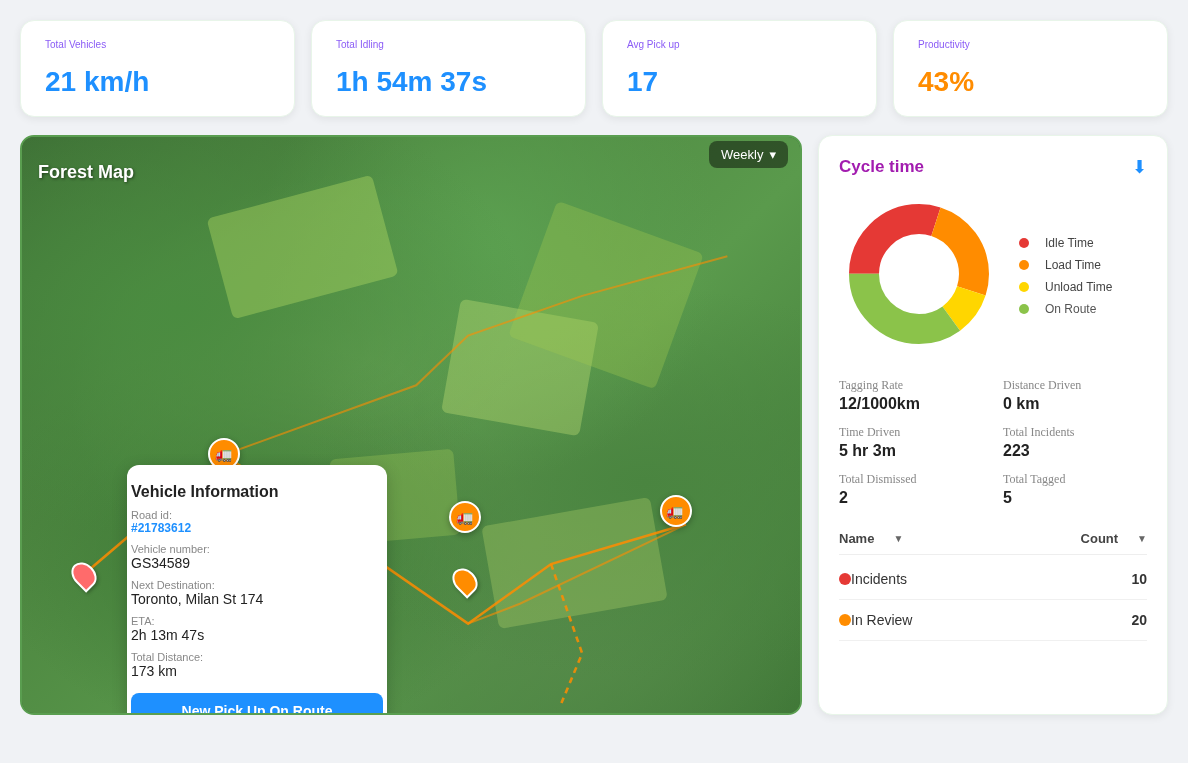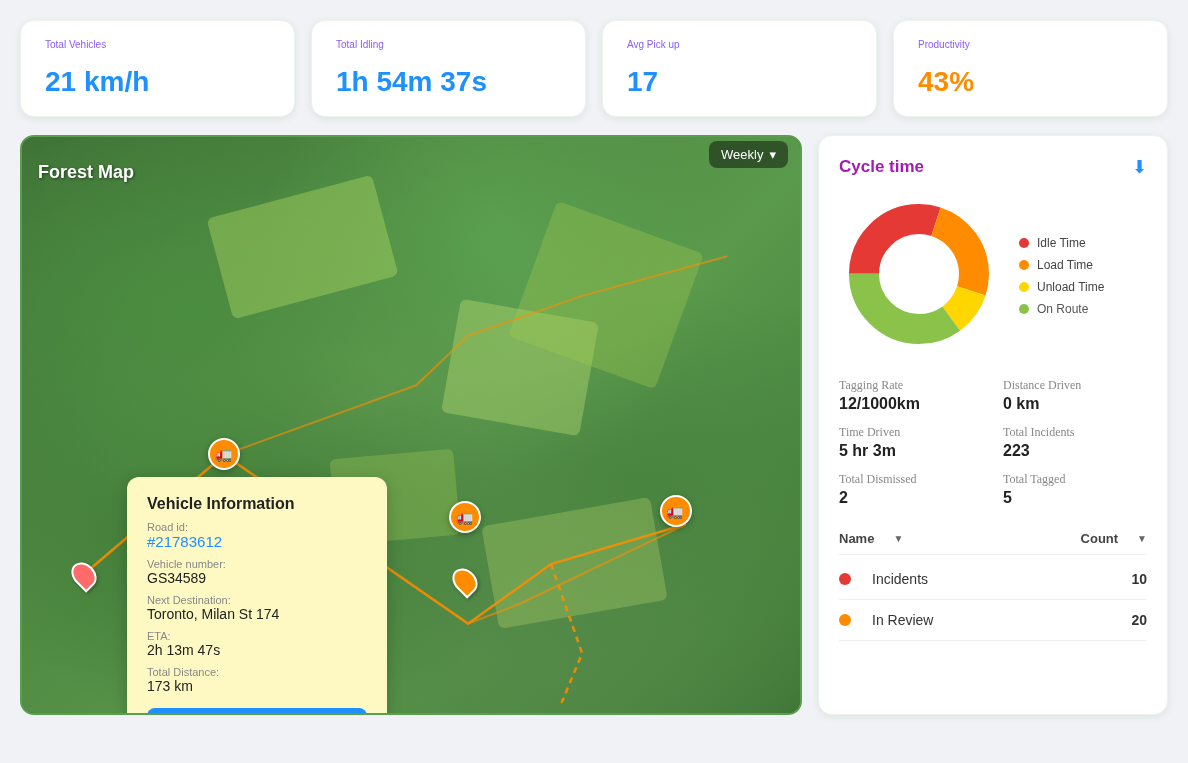--- a/index.html
+++ b/index.html
@@ -148,24 +148,24 @@
       border-radius: 50% 50% 50% 0;
       transform: rotate(-45deg);
       border: 2px solid #fff;
       box-shadow: 0 2px 4px rgba(0,0,0,0.3);
     }
 
     
     .vehicle-popup {
       position: absolute;
       left: 105px;
-      top: 340px;
-      background: #fef9c3;
+      top: 328px;
+      background: #ffffff;
       border-radius: 12px;
-      padding: 18px 20px;
+      padding: 18px 4px;
       width: 260px;
       box-shadow: 0 4px 16px rgba(0,0,0,0.2);
       z-index: 15;
     }
     .popup-title {
       font-size: 16px;
       font-weight: 700;
       color: #222;
       margin-bottom: 4px;
     }
@@ -173,23 +173,23 @@
       font-size: 11px;
       color: #888;
       margin-top: 8px;
     }
     .popup-row-value {
       font-size: 14px;
       color: #222;
       font-weight: 500;
     }
     .popup-road-id {
-      font-size: 15px;
+      font-size: 12px;
       color: #1e90ff;
-      font-weight: 400;
+      font-weight: 700;
     }
     .popup-btn {
       width: 100%;
       margin-top: 14px;
       background: #1e90ff;
       color: #fff;
       border: none;
       border-radius: 8px;
       padding: 10px;
       font-size: 14px;
@@ -237,21 +237,21 @@
       flex-shrink: 0;
     }
     .legend {
       display: flex;
       flex-direction: column;
       gap: 8px;
     }
     .legend-item {
       display: flex;
       align-items: center;
-      gap: 8px;
+      gap: 16px;
       font-size: 12px;
       color: #444;
     }
     .legend-dot {
       width: 10px;
       height: 10px;
       border-radius: 50%;
       flex-shrink: 0;
     }
 
@@ -293,21 +293,21 @@
     .table-row {
       display: flex;
       justify-content: space-between;
       align-items: center;
       padding: 12px 0;
       border-bottom: 1px solid #f0f0f0;
     }
     .table-row-left {
       display: flex;
       align-items: center;
-      gap: 21px;
+      gap: 0;
       font-size: 14px;
       color: #333;
     }
     .row-dot {
       width: 12px;
       height: 12px;
       border-radius: 50%;
       flex-shrink: 0;
     }
     .table-row-count {

